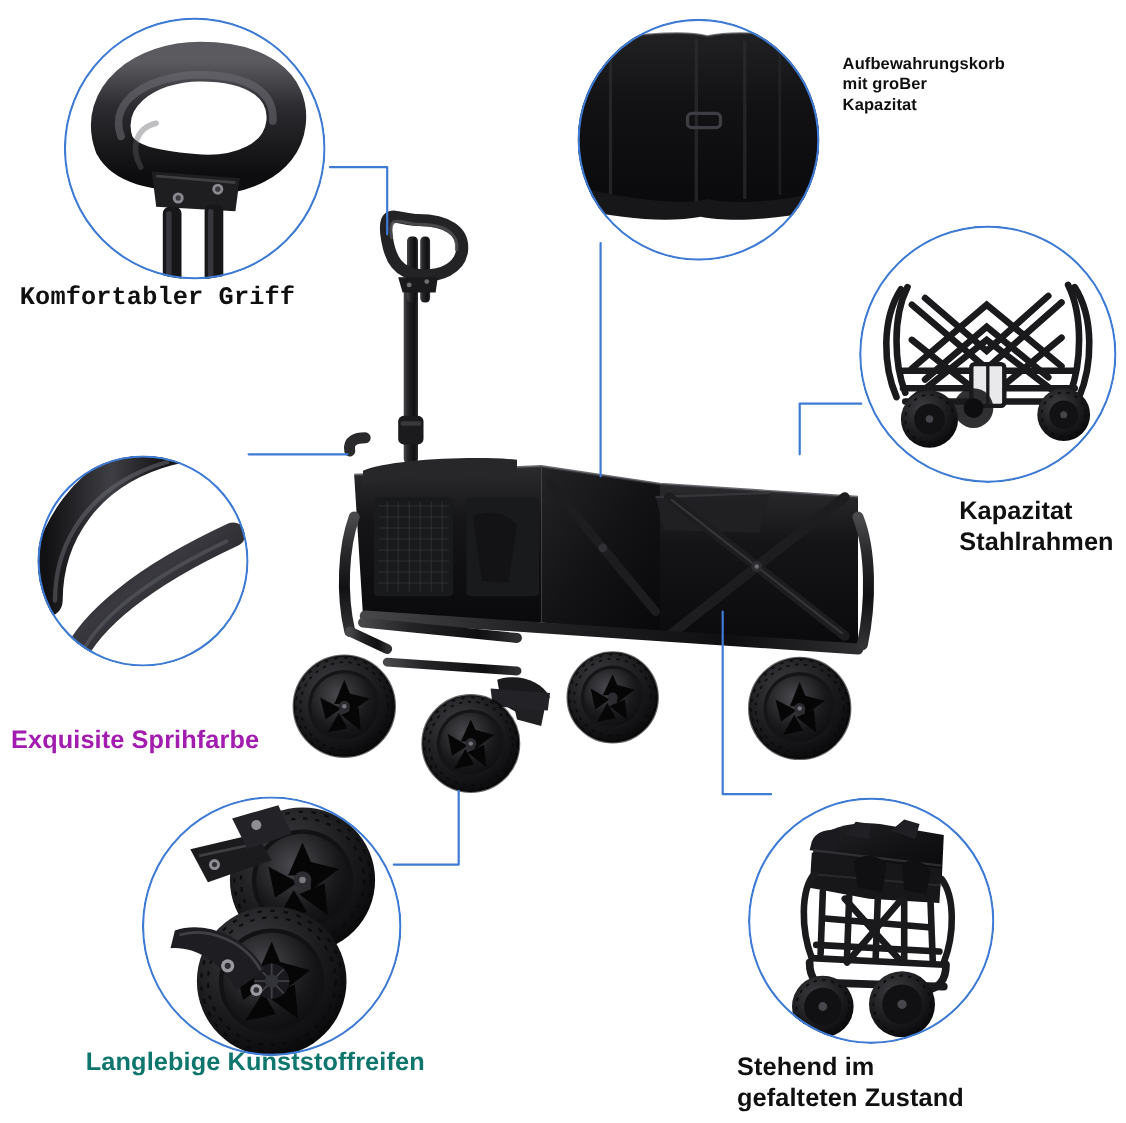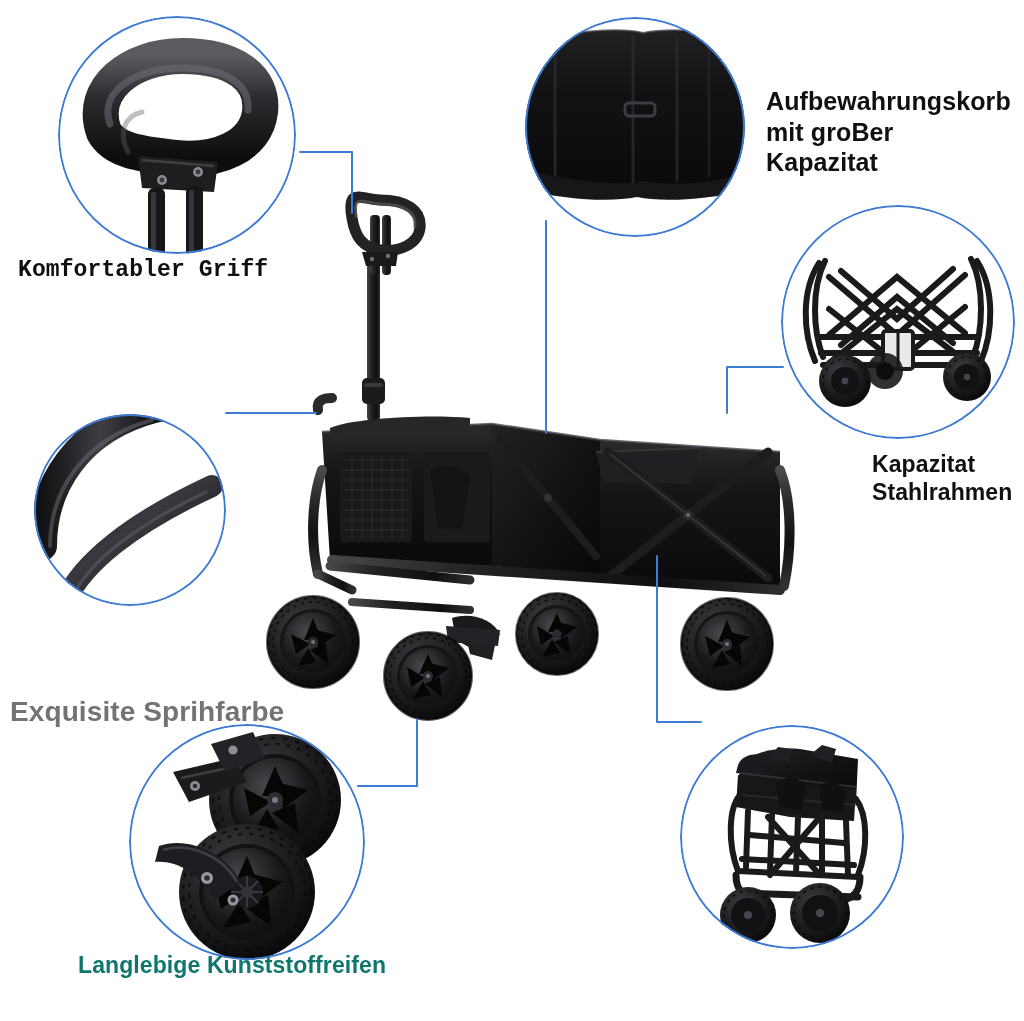--- a/index.html
+++ b/index.html
@@ -269,21 +269,21 @@
         <path d="M108 18 L108 168" stroke="#2b2b30" stroke-width="3" opacity=".8"></path>
         <path d="M152 20 L152 164" stroke="#2b2b30" stroke-width="3" opacity=".75"></path>
         <path d="M184 24 L184 160" stroke="#2b2b30" stroke-width="2.5" opacity=".6"></path>
         <rect x="100" y="86" width="30" height="13" rx="4" fill="none" stroke="#3d3d43" stroke-width="3"></rect>
         <path d="M-12 150 C40 164 96 170 118 164 C146 170 196 166 236 152
                  L236 170 C192 182 140 186 112 180 C82 186 34 182 -12 170 Z" fill="#17171a"></path>
       </svg>
     </div>
     <div class="ring"></div>
   </div>
-  <div class="label" id="l-basket" style="left: 766px; top: 50px; font-size: 25px; color: rgb(16, 16, 16); margin-top: 36px;">Aufbewahrungskorb
+  <div class="label" id="l-basket" style="left: 766px; top: 50px; font-size: 15px; color: rgb(16, 16, 16);">Aufbewahrungskorb
 mit groBer
 Kapazitat</div>
 
   <div class="callout" id="c-frame" style="left: 781px; top: 205px; width: 234px; height: 234px; --ring: #3e7bd4;">
     <div class="clip">
       <svg width="234" height="234" viewBox="0 0 234 234" aria-hidden="true">
         <rect width="234" height="234" fill="#fff"></rect>
         <g stroke="#1a1a1d" stroke-width="6" fill="none" stroke-linecap="round">
 
           <path d="M38 58 C20 86 22 128 34 156"></path>
@@ -349,21 +349,21 @@
 
         <path d="M8 132 C8 72 44 14 120 -6 L176 -18" fill="none" stroke="url(#g4)" stroke-width="30" stroke-linecap="round"></path>
         <path d="M16 132 C16 78 48 26 118 6" fill="none" stroke="#6c6c73" stroke-width="4" opacity=".5" stroke-linecap="round"></path>
 
         <path d="M32 186 C48 150 96 110 178 72" fill="none" stroke="url(#g5)" stroke-width="22" stroke-linecap="round"></path>
         <path d="M40 180 C56 148 100 112 172 78" fill="none" stroke="#696970" stroke-width="3.4" opacity=".45" stroke-linecap="round"></path>
       </svg>
     </div>
     <div class="ring"></div>
   </div>
-  <div class="label" id="l-paint" style="left: 10px; top: 658px; font-size: 28px; color: #737373; margin-top: 37px;">Exquisite Sprihfarbe</div>
+  <div class="label" id="l-paint" style="left: 10px; top: 658px; font-size: 23px; color: #a21caf;">Exquisite Sprihfarbe</div>
 
   <div class="callout" id="c-tires" style="left: 129px; top: 724px; width: 236px; height: 236px; --ring: #3e7bd4;">
     <div class="clip">
       <svg width="236" height="236" viewBox="0 0 236 236" aria-hidden="true">
         <rect width="236" height="236" fill="#fff"></rect>
 
         <g>
           <circle cx="146" cy="76" r="66" fill="url(#tyre)"></circle>
           <circle cx="146" cy="76" r="46" fill="#121214"></circle>
           <circle cx="146" cy="76" r="42" fill="url(#hub)"></circle>
@@ -465,20 +465,22 @@
         <g>
           <circle cx="140" cy="188" r="30" fill="url(#tyre)"></circle>
           <circle cx="140" cy="188" r="18" fill="#111113"></circle>
           <circle cx="140" cy="188" r="4.2" fill="#46464c"></circle>
           <circle cx="140" cy="188" r="26" fill="none" stroke="#0b0b0c" stroke-width="1.6" stroke-dasharray="3 5"></circle>
         </g>
       </svg>
     </div>
     <div class="ring"></div>
   </div>
+  <div class="label" id="l-folded" style="left: 670px; top: 955px; font-size: 23px; color: rgb(16, 16, 16);">Stehend im
+gefalteten Zustand</div>
 
   <svg id="links" aria-hidden="true" viewBox="0 0 1024 1021">
       <polyline points="300,152 352,152 352,213" fill="none" stroke="#3e7bd4" stroke-width="2" stroke-linecap="round" stroke-linejoin="round"></polyline>
       <polyline points="546,221 546,433" fill="none" stroke="#3e7bd4" stroke-width="2" stroke-linecap="round" stroke-linejoin="round"></polyline>
       <polyline points="783,367 727,367 727,413" fill="none" stroke="#3e7bd4" stroke-width="2" stroke-linecap="round" stroke-linejoin="round"></polyline>
       <polyline points="226,413 316,413" fill="none" stroke="#3e7bd4" stroke-width="2" stroke-linecap="round" stroke-linejoin="round"></polyline>
       <polyline points="417,719 417,786 358,786" fill="none" stroke="#3e7bd4" stroke-width="2" stroke-linecap="round" stroke-linejoin="round"></polyline>
       <polyline points="657,556 657,722 701,722" fill="none" stroke="#3e7bd4" stroke-width="2" stroke-linecap="round" stroke-linejoin="round"></polyline>
     </svg>
 

